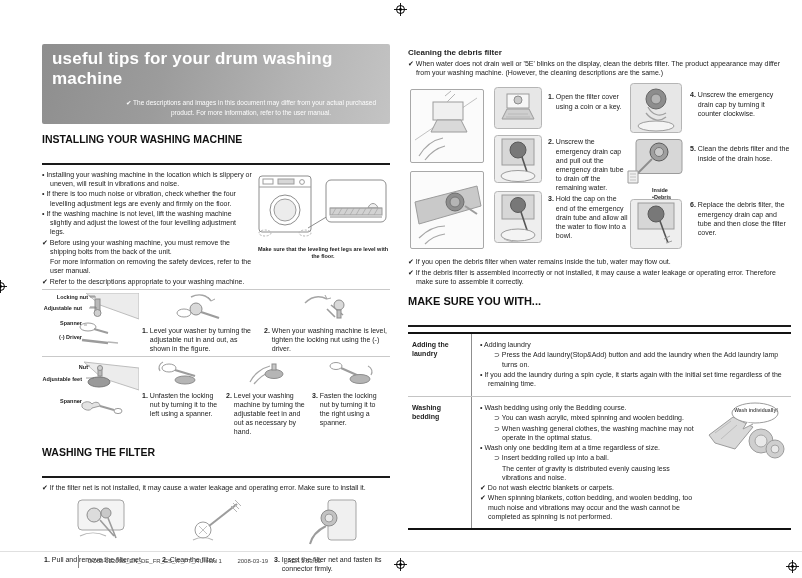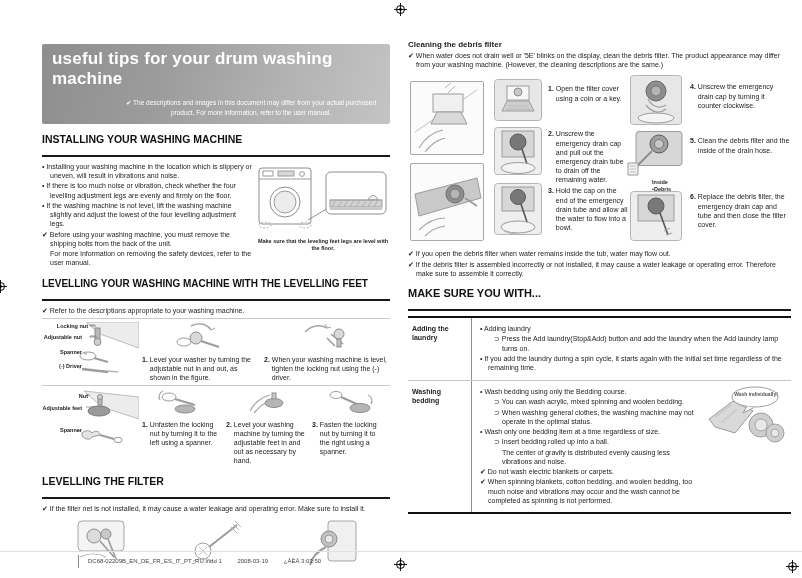--- a/index.html
+++ b/index.html
@@ -3,35 +3,35 @@
 <meta charset="utf-8">
 <style>
   * { margin:0; padding:0; box-sizing:border-box; }
   html,body { background:#fff; }
   body {
     position:relative; width:802px; height:578px; overflow:hidden;
     font-family:"Liberation Sans", sans-serif; color:#232323;
   }
   .col { position:absolute; }
   .col-left  { left:42px;  top:44px; width:348px; }
-  .col-right { left:408px; top:36px; width:383px; }
+  .col-right { left:408px; top:44px; width:383px; }
 
   
   .banner {
     height:80px; border-radius:2px;
     background:linear-gradient(105deg,#8e8e8e 0%,#9c9c9c 35%,#b3b3b3 70%,#c4c4c4 100%);
     color:#fff; padding:5px 16px 4px 10px; position:relative;
   }
   .banner-title { font-size:17px; font-weight:bold; letter-spacing:0.2px; }
   .banner-note  { position:absolute; right:8px; bottom:7px; width:262px;
                   font-size:6.5px; line-height:1.45; text-align:center; color:#fdfdfd; }
 
   
   .sec-head { font-size:10.5px; font-weight:bold; color:#111;
-              border-bottom:2px solid #1a1a1a; padding-bottom:10px; margin:9px 0 5px 0; }
+              border-bottom:2px solid #1a1a1a; padding-bottom:18px; margin:9px 0 5px 0; }
   .sub-head { font-size:8px; font-weight:bold; margin:4px 0 2px 0; }
 
   .t7  { font-size:7px;  line-height:1.32; }
   .hang { padding-left:8px; text-indent:-8px; margin-bottom:1px; }
   .thin-rule { border-top:1px solid #c9c9c9; margin:3px 0; }
 
   
   .lev-row { display:flex; align-items:flex-start; margin-top:2px; }
   .lev-diagram { position:relative; width:97px; flex:0 0 97px; height:56px; }
   .lev-label { position:absolute; font-size:5.5px; font-weight:bold; color:#222;
@@ -141,21 +141,20 @@
     </div>
     <div class="t7">
       <p class="hang">• Installing your washing machine in the location which is slippery or uneven, will result in vibrations and noise.</p>
       <p class="hang">• If there is too much noise or vibration, check whether the four levelling adjustment legs are evenly and firmly on the floor.</p>
       <p class="hang">• If the washing machine is not level, lift the washing machine slightly and adjust the lowest of the four levelling adjustment legs.</p>
       <p class="hang">✔ Before using your washing machine, you must remove the shipping bolts from the back of the unit.</p>
       <p class="hang" style="padding-left:8px; text-indent:0;">For more information on removing the safety devices, refer to the user manual.</p>
     </div>
   </div>
 
-  <div class="sec-head" style="font-size:10px;">LEVELLING YOUR WASHING MACHINE WITH THE LEVELLING FEET</div>
   <p class="t7">✔ Refer to the descriptions appropriate to your washing machine.</p>
   <div class="thin-rule"></div>
 
   <div class="lev-row">
     <div class="lev-diagram">
       <svg width="97" height="56" viewBox="0 0 97 56" style="position:absolute; left:0; top:0;">
         <polygon points="44,0 97,0 97,26 58,12" fill="#ececec" stroke="#bdbdbd"></polygon>
         <rect x="53" y="6" width="5" height="12" fill="#b9b9b9" stroke="#8d8d8d"></rect>
         <circle cx="55.5" cy="20" r="3.5" fill="#cfcfcf" stroke="#8d8d8d"></circle>
         <path d="M48 4h6M48 14h6" stroke="#8d8d8d"></path>
@@ -255,21 +254,21 @@
           <path d="M44 6c4 2 5 6 3 9" fill="none" stroke="#a5a5a5" stroke-width="1.2"></path>
         </svg>
       </div>
       <div class="step-text">
           <b>3.</b>
           <span>Fasten the locking nut by turning it to the right using a spanner.</span>
         </div>
     </div>
   </div>
 
-  <div class="sec-head">LEVELLING THE FILTER</div>
+  <div class="sec-head">WASHING THE FILTER</div>
   <p class="t7">✔ If the filter net is not installed, it may cause a water leakage and operating error. Make sure to install it.</p>
 
   <div class="wf-row">
     <div class="wf-block" style="width:118px;">
       <div class="img">
         <svg width="62" height="52" viewBox="0 0 62 52">
           <rect x="8" y="4" width="46" height="30" rx="4" fill="#f4f4f4" stroke="#a5a5a5"></rect>
           <circle cx="24" cy="19" r="7" fill="#dcdcdc" stroke="#8d8d8d"></circle>
           <circle cx="36" cy="17" r="5" fill="#c9c9c9" stroke="#8d8d8d"></circle>
           <path d="M30 24l14 16M38 22l8 20" stroke="#9c9c9c" stroke-width="1.6"></path>

